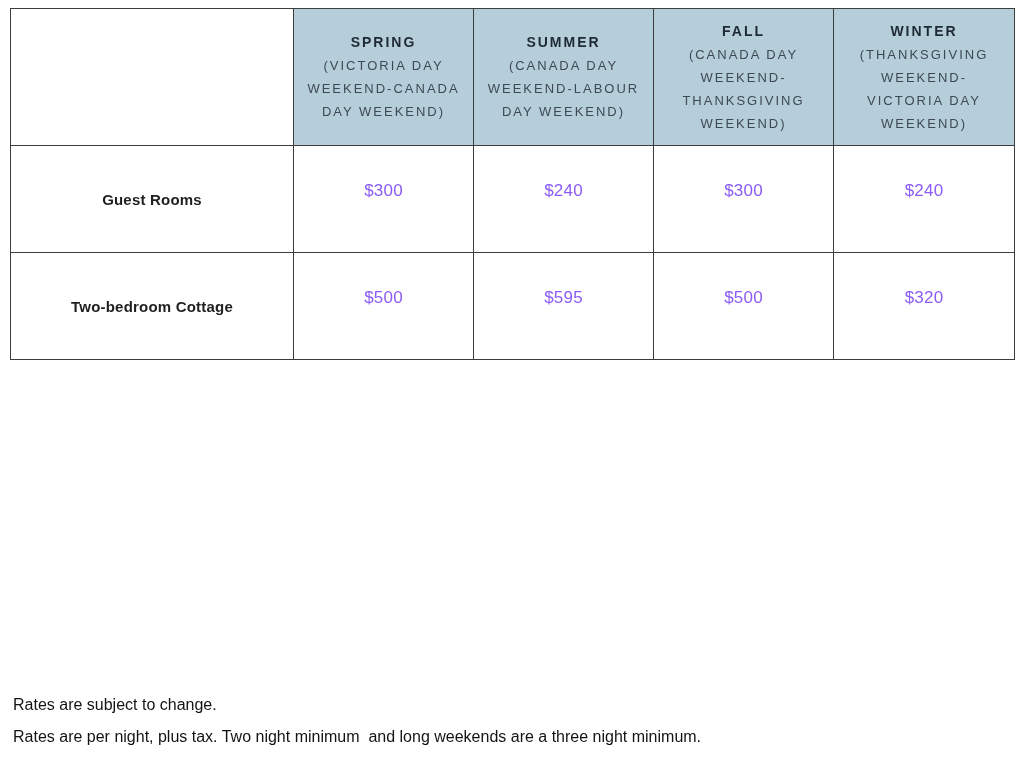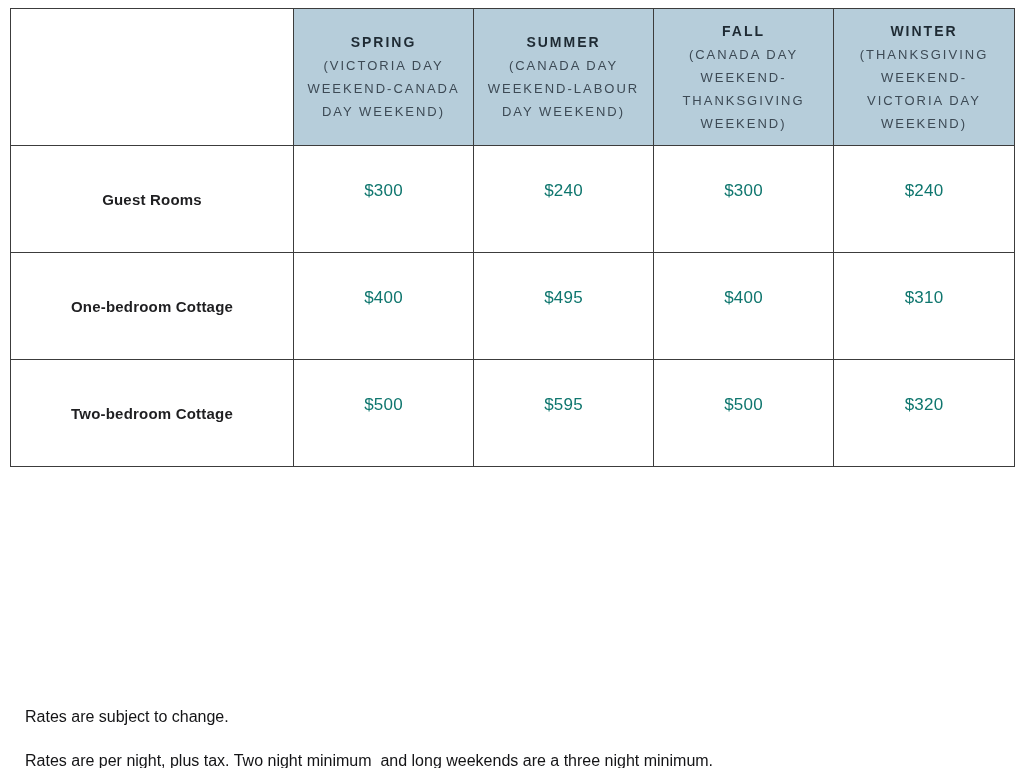--- a/index.html
+++ b/index.html
@@ -65,32 +65,32 @@
 
   td.room-cell {
     font-size: 15px;
     letter-spacing: 0.2px;
     color: #1f1f21;
     padding: 0 8px;
     font-weight: bold;
   }
   td.price-cell {
     font-size: 17px;
-    color: #0f766e;
+    color: #8b5cf6;
     padding-bottom: 16px;
     letter-spacing: 0.2px;
   }
 
   .notes {
     position: absolute;
     left: 13px;
     top: 689px;
   }
   .notes p {
-    margin: 12px;
+    margin: 0;
     font-size: 16px;
     line-height: 32px;
     color: #141416;
     white-space: pre-wrap;
   }
 </style>
 </head>
 <body>
 
 <div class="page">
@@ -126,27 +126,20 @@
     </thead>
     <tbody>
       <tr>
         <td class="room-cell">Guest Rooms</td>
         <td class="price-cell">$300</td>
         <td class="price-cell">$240</td>
         <td class="price-cell">$300</td>
         <td class="price-cell">$240</td>
       </tr>
       <tr>
-        <td class="room-cell">One-bedroom Cottage</td>
-        <td class="price-cell">$400</td>
-        <td class="price-cell">$495</td>
-        <td class="price-cell">$400</td>
-        <td class="price-cell">$310</td>
-      </tr>
-      <tr>
         <td class="room-cell">Two-bedroom Cottage</td>
         <td class="price-cell">$500</td>
         <td class="price-cell">$595</td>
         <td class="price-cell">$500</td>
         <td class="price-cell">$320</td>
       </tr>
     </tbody>
   </table>
 
   <div class="notes">

